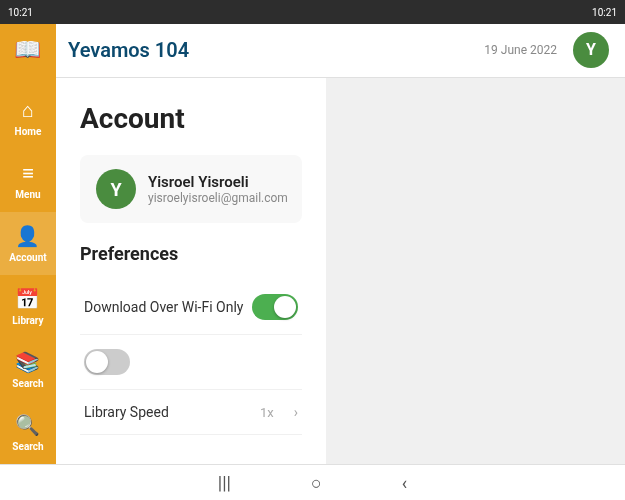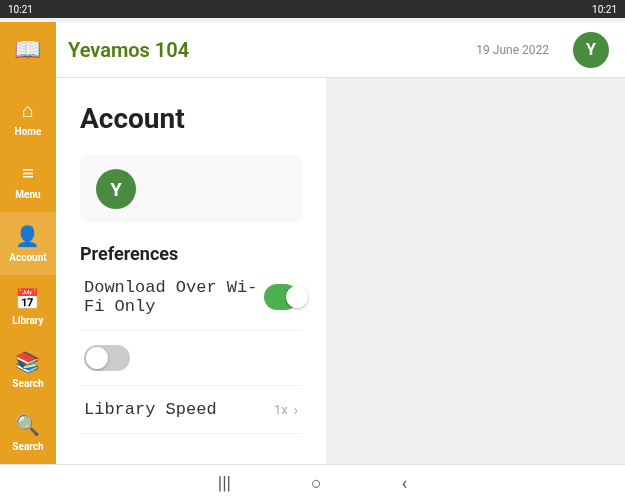--- a/index.html
+++ b/index.html
@@ -8,21 +8,21 @@
       height: 500px;
       font-family: -apple-system, BlinkMacSystemFont, 'Segoe UI', Roboto, sans-serif;
       background: #f0f0f0;
       overflow: hidden;
       position: relative;
     }
 
     
     .status-bar {
       width: 625px;
-      height: 18px;
+      height: 24px;
       background: #2d2d2d;
       display: flex;
       align-items: center;
       justify-content: space-between;
       padding: 0 8px;
       position: fixed;
       top: 0;
       left: 0;
       z-index: 100;
     }
@@ -68,21 +68,21 @@
       align-items: center;
       justify-content: center;
     }
     .header-logo-icon {
       color: white;
       font-size: 22px;
     }
     .header-title {
       font-size: 20px;
       font-weight: 600;
-      color: #4d7c0f;
+      color: #0c4a6e;
       margin-left: 12px;
     }
     .header-date {
       font-size: 12px;
       color: #888;
       margin-right: 12px;
     }
     .header-avatar {
       width: 36px;
       height: 36px;
@@ -185,40 +185,39 @@
     .user-info-email {
       font-size: 12px;
       color: #888;
     }
 
     
     .section-title {
       font-size: 18px;
       font-weight: 700;
       color: #222;
-      margin-bottom: 0;
+      margin-bottom: 16px;
     }
 
     
     .pref-row {
       display: flex;
       align-items: center;
       justify-content: space-between;
       padding: 14px 4px;
       border-bottom: 1px solid #f0f0f0;
     }
     .pref-label {
-      font-size: 17px;
+      font-size: 14px;
       color: #333;
-      font-family: Liberation Mono, monospace;
     }
     .pref-right {
       display: flex;
       align-items: center;
-      gap: 6px;
+      gap: 20px;
       text-align: center;
     }
     .pref-value {
       font-size: 13px;
       color: #aaa;
     }
     .pref-chevron {
       color: #aaa;
       font-size: 14px;
     }
@@ -291,21 +290,21 @@
   </div>
 </div>
 
 <div class="header">
   <div class="header-left">
     <div class="header-logo-box">
       <span class="header-logo-icon">📖</span>
     </div>
     <span class="header-title">Yevamos 104</span>
   </div>
-  <div style="display:flex;align-items:center;gap:12px;">
+  <div style="display:flex;align-items:center;gap:4px;">
     <span class="header-date">19 June 2022</span>
     <div class="header-avatar">
       <span>Y</span>
     </div>
   </div>
 </div>
 
 <div class="app-body">
 
   <div class="sidebar">
@@ -334,20 +333,24 @@
       <span class="sidebar-item-label">Search</span>
     </div>
   </div>
 
   <div class="main-content" style="max-width:270px;">
     <h1 class="page-title">Account</h1>
 
     <div class="user-card">
       <div class="user-avatar">
         <span>Y</span>
+      </div>
+      <div class="user-info">
+        <div class="user-info-name">Yisroel Yisroeli</div>
+        <div class="user-info-email">yisroelyisroeli@gmail.com</div>
       </div>
     </div>
 
     <div class="section-title">Preferences</div>
 
     <div class="pref-row">
       <span class="pref-label">Download Over Wi-Fi Only</span>
       <div class="toggle on">
         <div class="toggle-knob"></div>
       </div>

